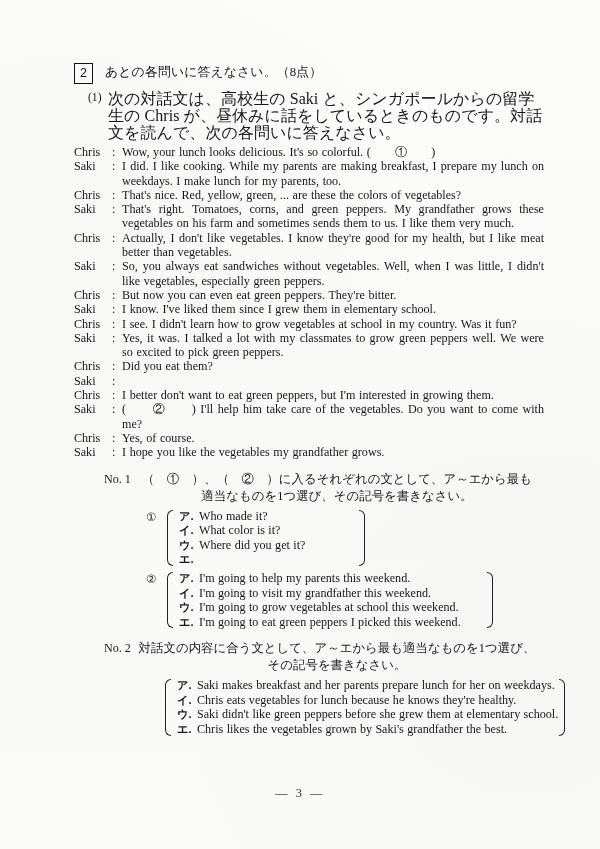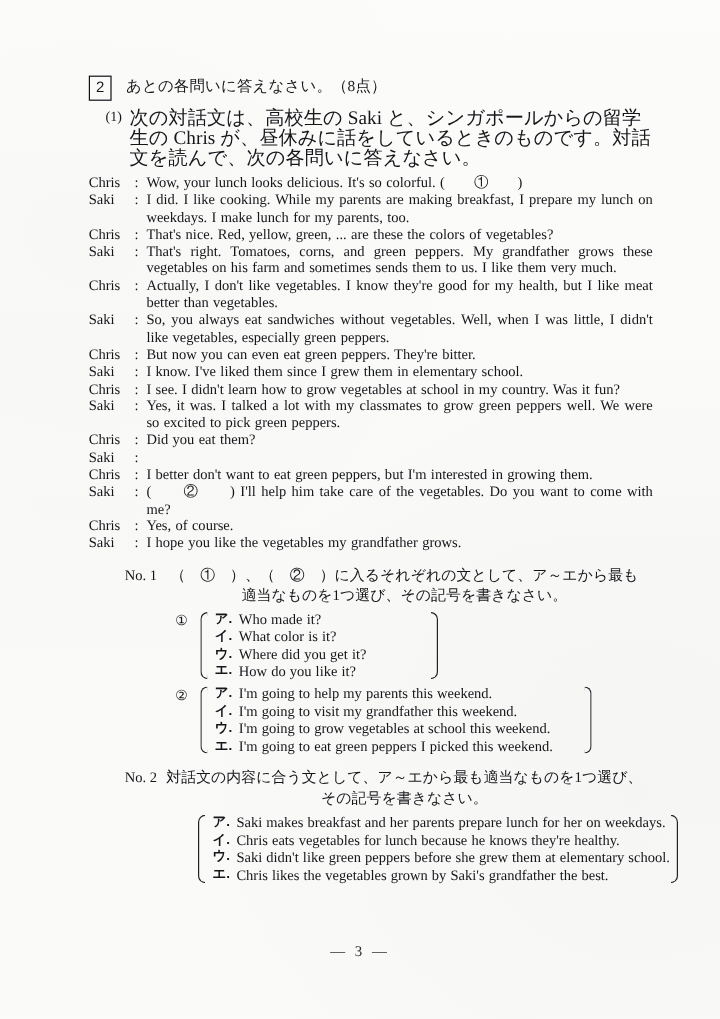--- a/index.html
+++ b/index.html
@@ -330,21 +330,20 @@
               <div class="choice">
                 <div class="choice-mark">イ.</div>
                 <div class="choice-text">What color is it?</div>
               </div>
               <div class="choice">
                 <div class="choice-mark">ウ.</div>
                 <div class="choice-text">Where did you get it?</div>
               </div>
               <div class="choice">
                 <div class="choice-mark">エ.</div>
-                <div class="choice-text">How do you like it?</div>
               </div>
             </div>
             <div class="brace right"></div>
           </div>
           <div class="choice-group mid">
             <div class="group-num">②</div>
             <div class="brace left"></div>
             <div class="choices">
               <div class="choice">
                 <div class="choice-mark">ア.</div>

